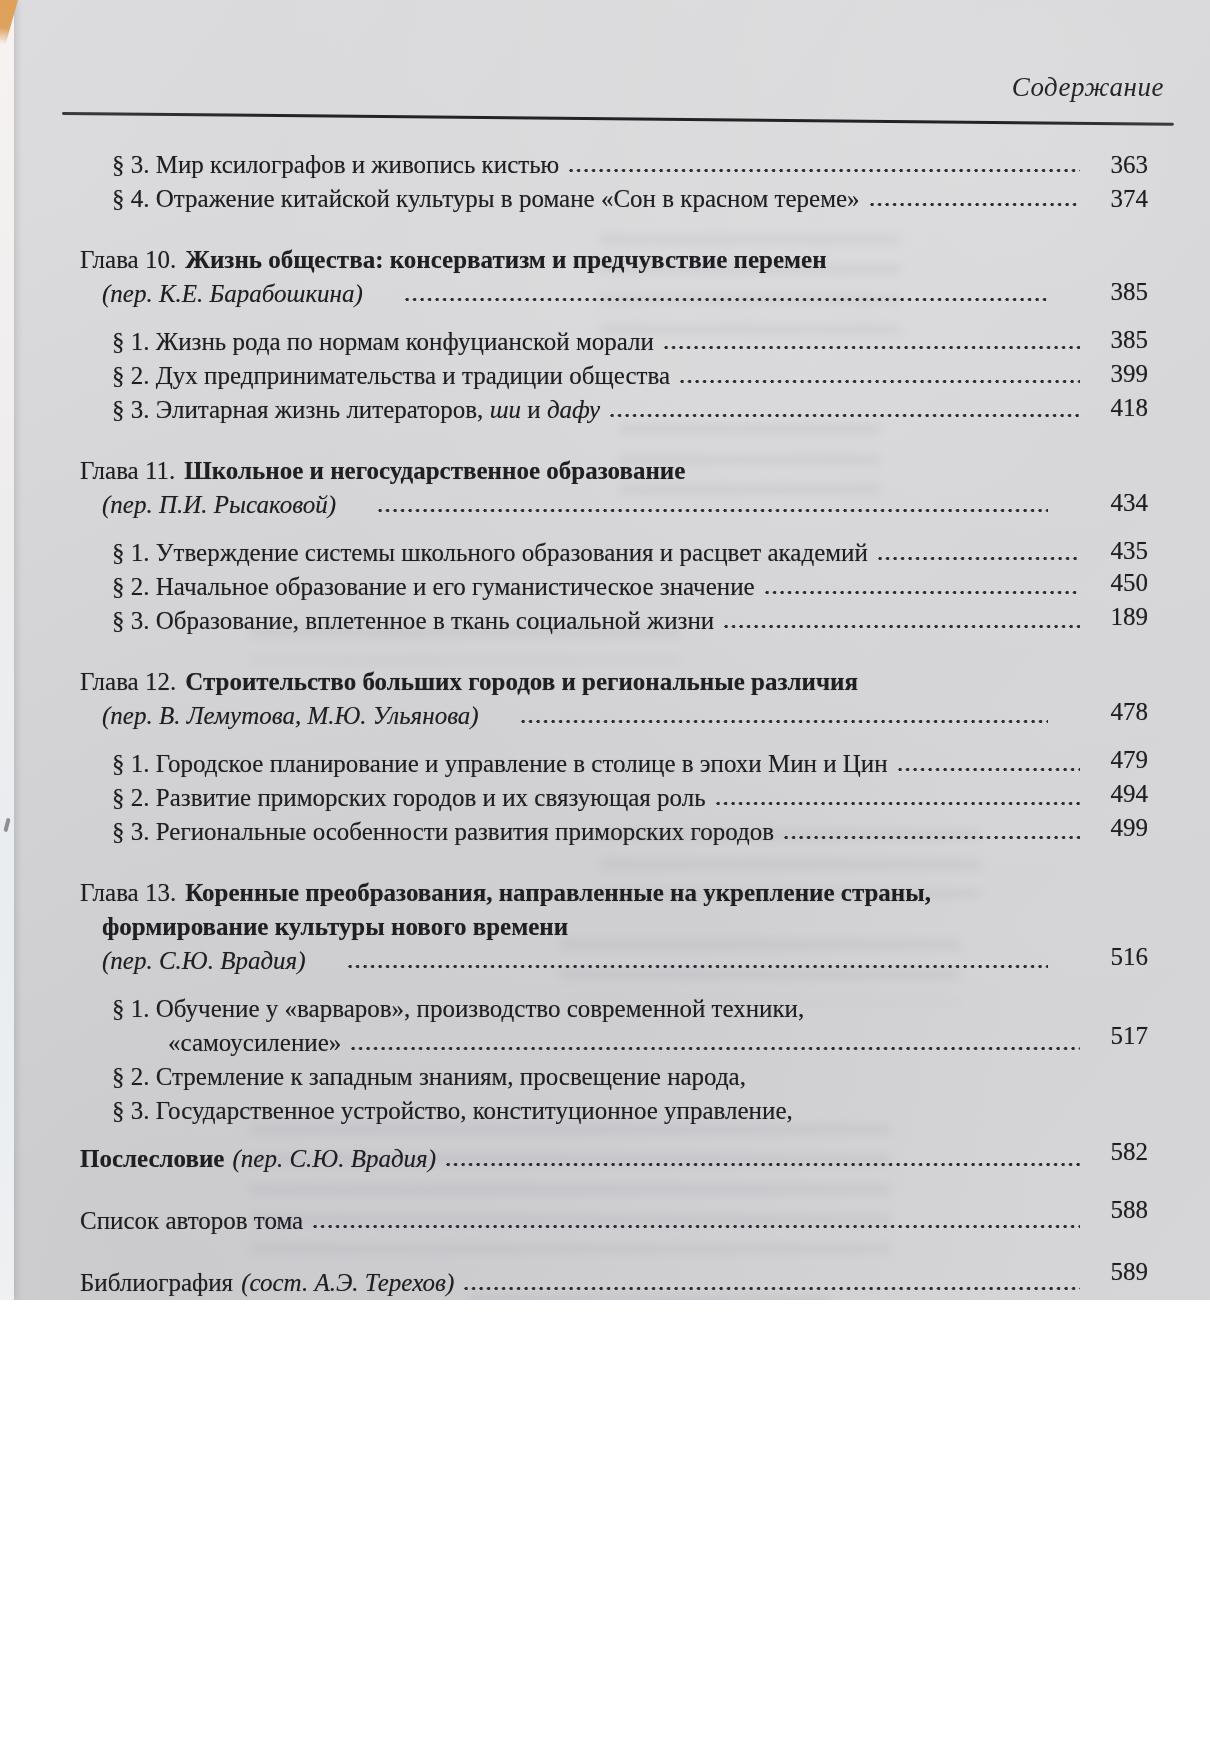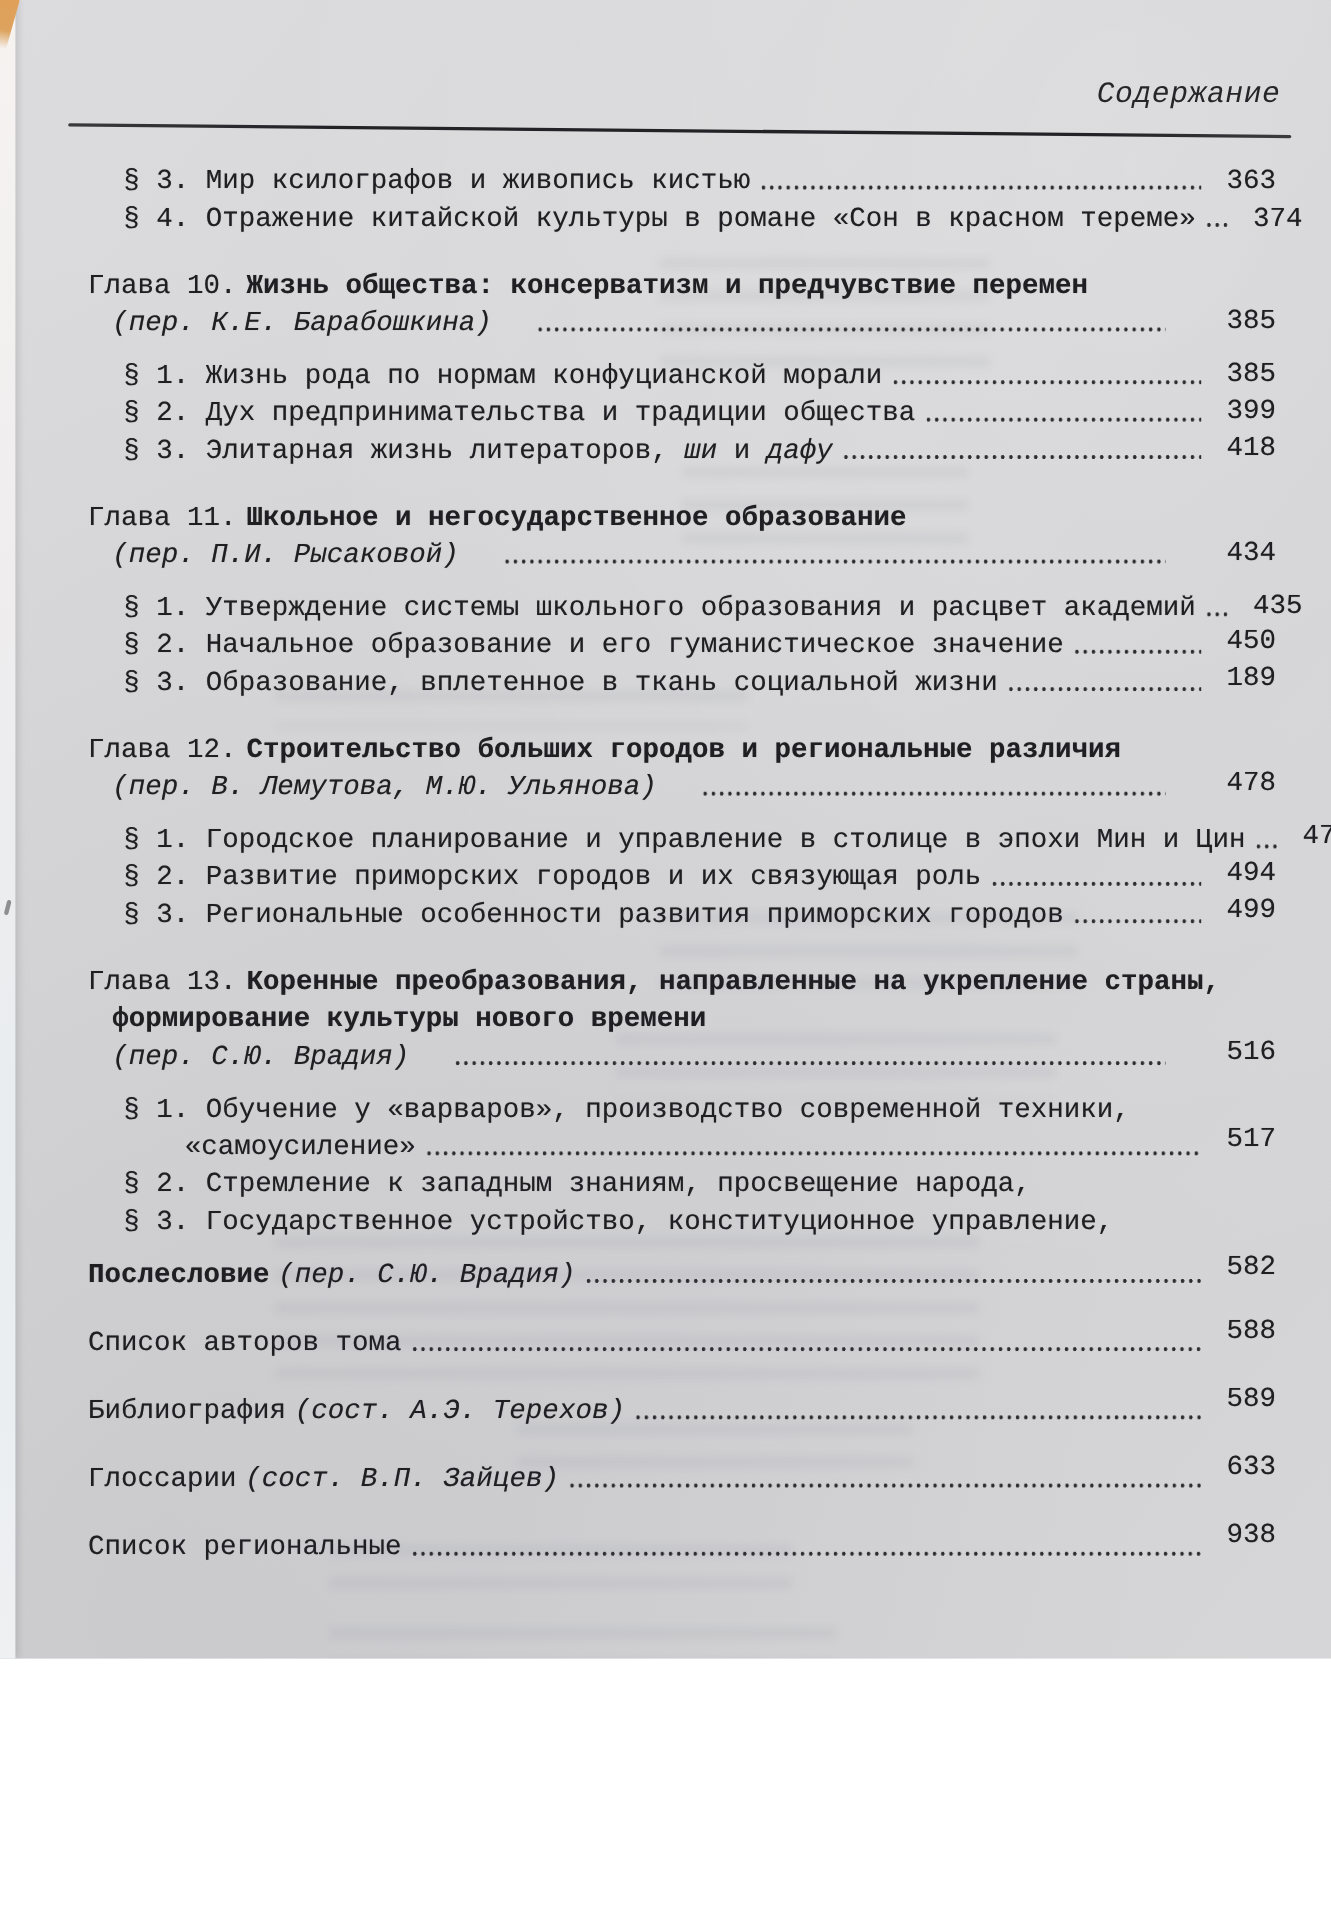--- a/index.html
+++ b/index.html
@@ -1,25 +1,25 @@
 <!DOCTYPE html>
 <html><head>
 <meta charset="utf-8">
 <style>
   html, body { margin: 0; padding: 0; }
   .photo {
     position: relative;
     width: 1210px;
-    height: 1508px;
+    height: 1300px;
     overflow: hidden;
     background:
       radial-gradient(ellipse at 85% 10%, rgba(255,255,255,0.18), rgba(0,0,0,0) 55%),
       radial-gradient(ellipse at 10% 95%, rgba(120,120,128,0.10), rgba(0,0,0,0) 60%),
       linear-gradient(128deg, #dcdcde 0%, #d7d7d9 35%, #d2d2d5 65%, #d6d6d8 100%);
-    font-family: Liberation Mono, monospace;
+    font-family: Liberation Serif, serif;
     color: #1f1f23;
   }
   
   .page-edge {
     position: absolute; left: 0; top: 0; bottom: 0; width: 14px;
     background: linear-gradient(180deg, #f6f3f1 0%, #efedee 35%, #e9edf0 70%, #eef0f2 100%);
     box-shadow: 3px 0 6px rgba(90,90,100,0.18);
     z-index: 1;
   }
   .corner-fragment {
@@ -57,21 +57,21 @@
   .g2 { left: 620px; top: 425px; width: 260px; height: 88px; }
   .g3 { left: 250px; top: 628px; width: 430px; height: 34px; }
   .g4 { left: 600px; top: 830px; width: 380px; height: 68px; }
   .g5 { left: 560px; top: 940px; width: 400px; height: 62px; }
   .g6 { left: 250px; top: 1125px; width: 640px; height: 128px; }
   .g7 { left: 470px; top: 1295px; width: 360px; height: 44px; }
   .g8 { left: 300px; top: 1405px; width: 420px; height: 58px; }
   .g9 { left: 300px; top: 1480px; width: 460px; height: 196px; }
   
   .page-content {
-    position: absolute; top: 148px; left: 80px; right: 50px;
+    position: absolute; top: 148px; left: 80px; right: 62px;
     z-index: 3;
   }
   .row {
     display: flex; align-items: flex-end;
     font-size: 25px; line-height: 34px;
     text-shadow: 0 0 0.7px rgba(25,25,30,0.45);
   }
   .label { white-space: nowrap; }
   .dots {
     flex: 1 1 auto; height: 7px;

